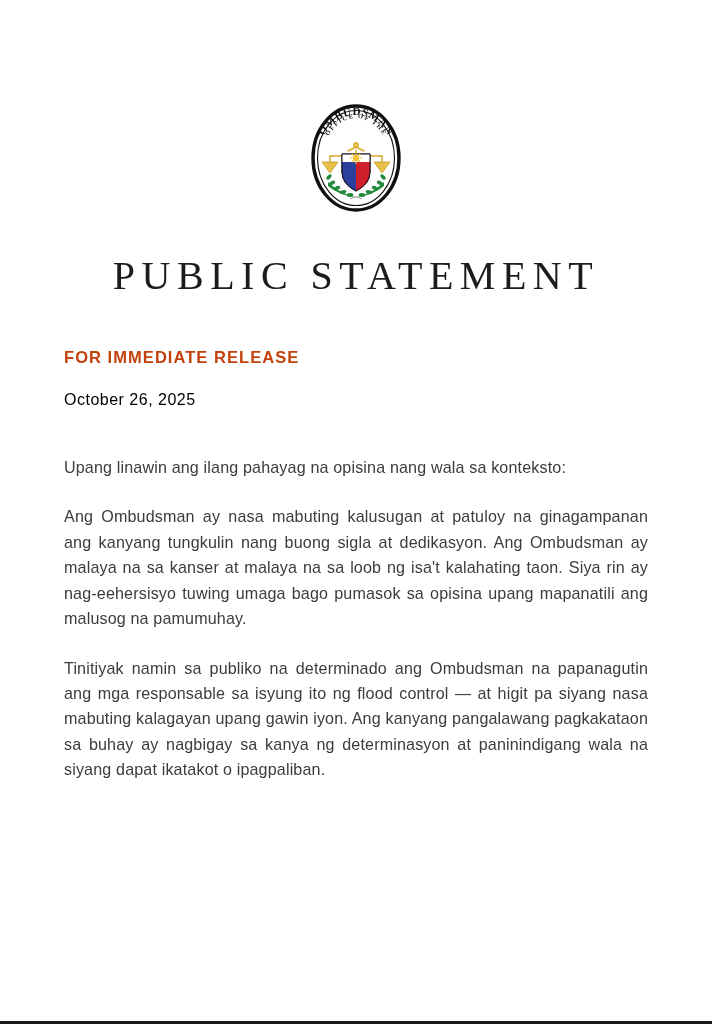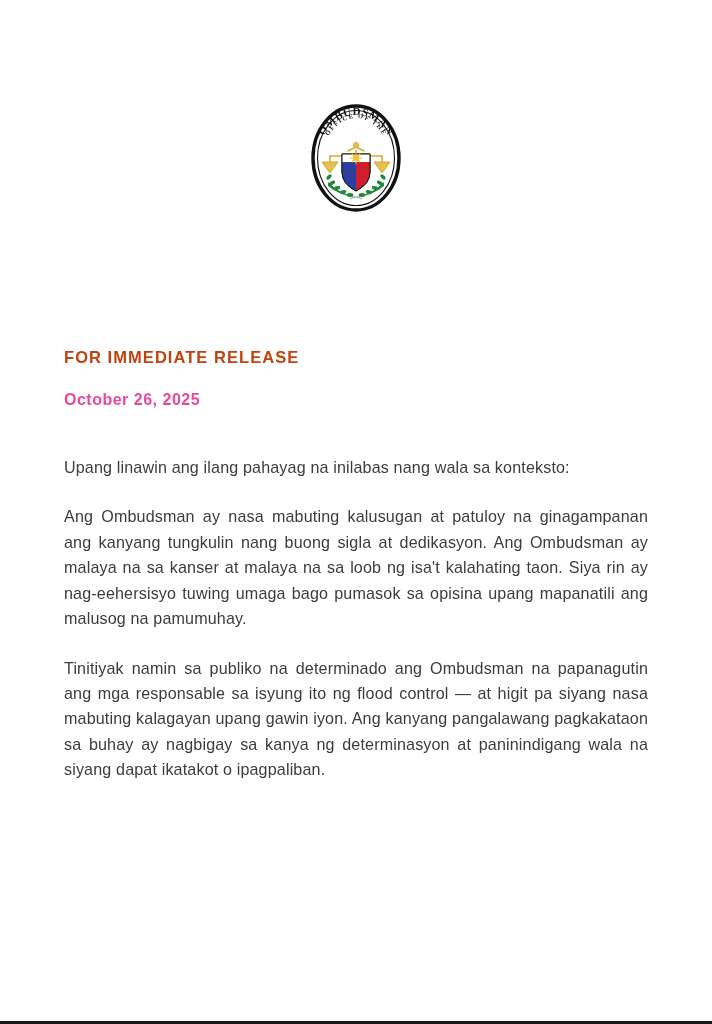--- a/index.html
+++ b/index.html
@@ -60,23 +60,23 @@
     font-size: 16.5px;
     font-weight: 600;
     letter-spacing: 1.05px;
     color: #c2410c;
     line-height: 1.2;
     margin: 0 0 22px 0;
   }
 
   .date-line {
     font-size: 16px;
-    font-weight: 700;
+    font-weight: 400;
     letter-spacing: 0.5px;
-    color: #ec4899;
+    color: #000000;
     line-height: 1.2;
     margin: 0 0 46px 0;
   }
 
   .para {
     font-size: 16.1px;
     font-weight: 400;
     color: #3c3c3c;
     line-height: 1.58;
     letter-spacing: 0.15px;
@@ -167,28 +167,29 @@
         <ellipse cx="71" cy="90" rx="3.4" ry="1.9" transform="rotate(22 71 90)"></ellipse>
         <ellipse cx="65" cy="94" rx="3.4" ry="1.9" transform="rotate(14 65 94)"></ellipse>
         <ellipse cx="58" cy="97" rx="3.4" ry="1.9" transform="rotate(6 58 97)"></ellipse>
         <ellipse cx="25" cy="79" rx="3.2" ry="1.8" transform="rotate(-48 25 79)"></ellipse>
         <ellipse cx="79" cy="79" rx="3.2" ry="1.8" transform="rotate(48 79 79)"></ellipse>
       </g>
       <path d="M 46,101 Q 52,97 58,101" fill="none" stroke="#8a8a8a" stroke-width="0.9"></path>
     </svg>
   </div>
 
+  <div class="doc-title">PUBLIC STATEMENT</div>
 
   <div class="content">
 
     <p class="release-line">FOR IMMEDIATE RELEASE</p>
 
     <p class="date-line">October 26, 2025</p>
 
-    <p class="para lead">Upang linawin ang ilang pahayag na inilabas nang wala sa konteksto:</p>
+    <p class="para lead">Upang linawin ang ilang pahayag na opisina nang wala sa konteksto:</p>
 
     <p class="para">Ang Ombudsman ay nasa mabuting kalusugan at patuloy na ginagampanan ang kanyang tungkulin nang buong sigla at dedikasyon. Ang Ombudsman ay malaya na sa kanser at malaya na sa loob ng isa't kalahating taon. Siya rin ay nag-eehersisyo tuwing umaga bago pumasok sa opisina upang mapanatili ang malusog na pamumuhay.</p>
 
 
     <p class="para">Tinitiyak namin sa publiko na determinado ang Ombudsman na papanagutin ang mga responsable sa isyung ito ng flood control — at higit pa siyang nasa mabuting kalagayan upang gawin iyon. Ang kanyang pangalawang pagkakataon sa buhay ay nagbigay sa kanya ng determinasyon at paninindigang wala na siyang dapat ikatakot o ipagpaliban.</p>
 
   </div>
 
   <div class="bottom-rule"></div>
 

